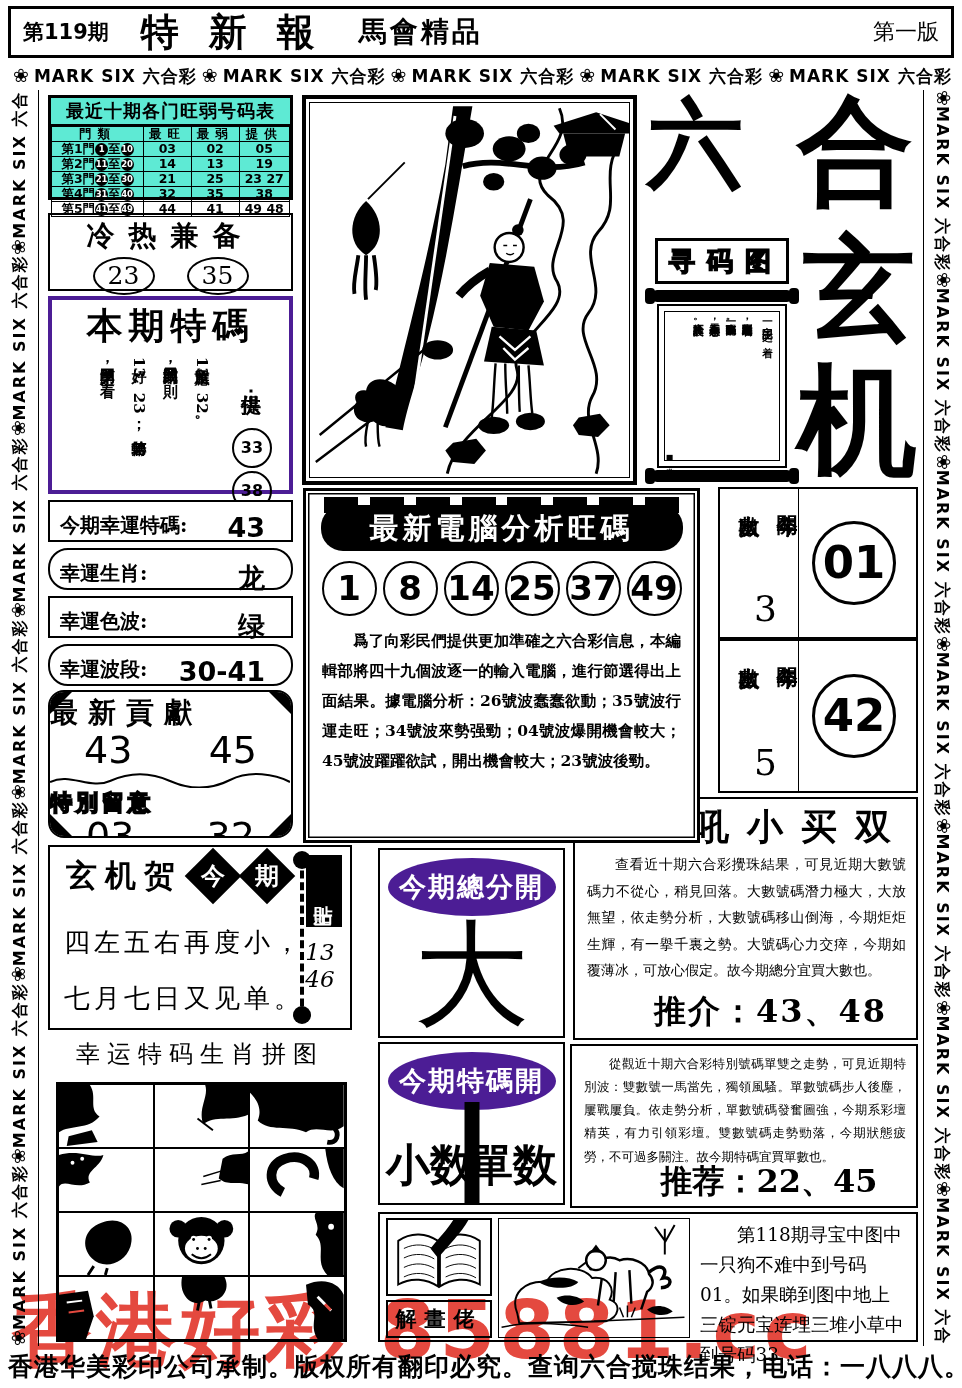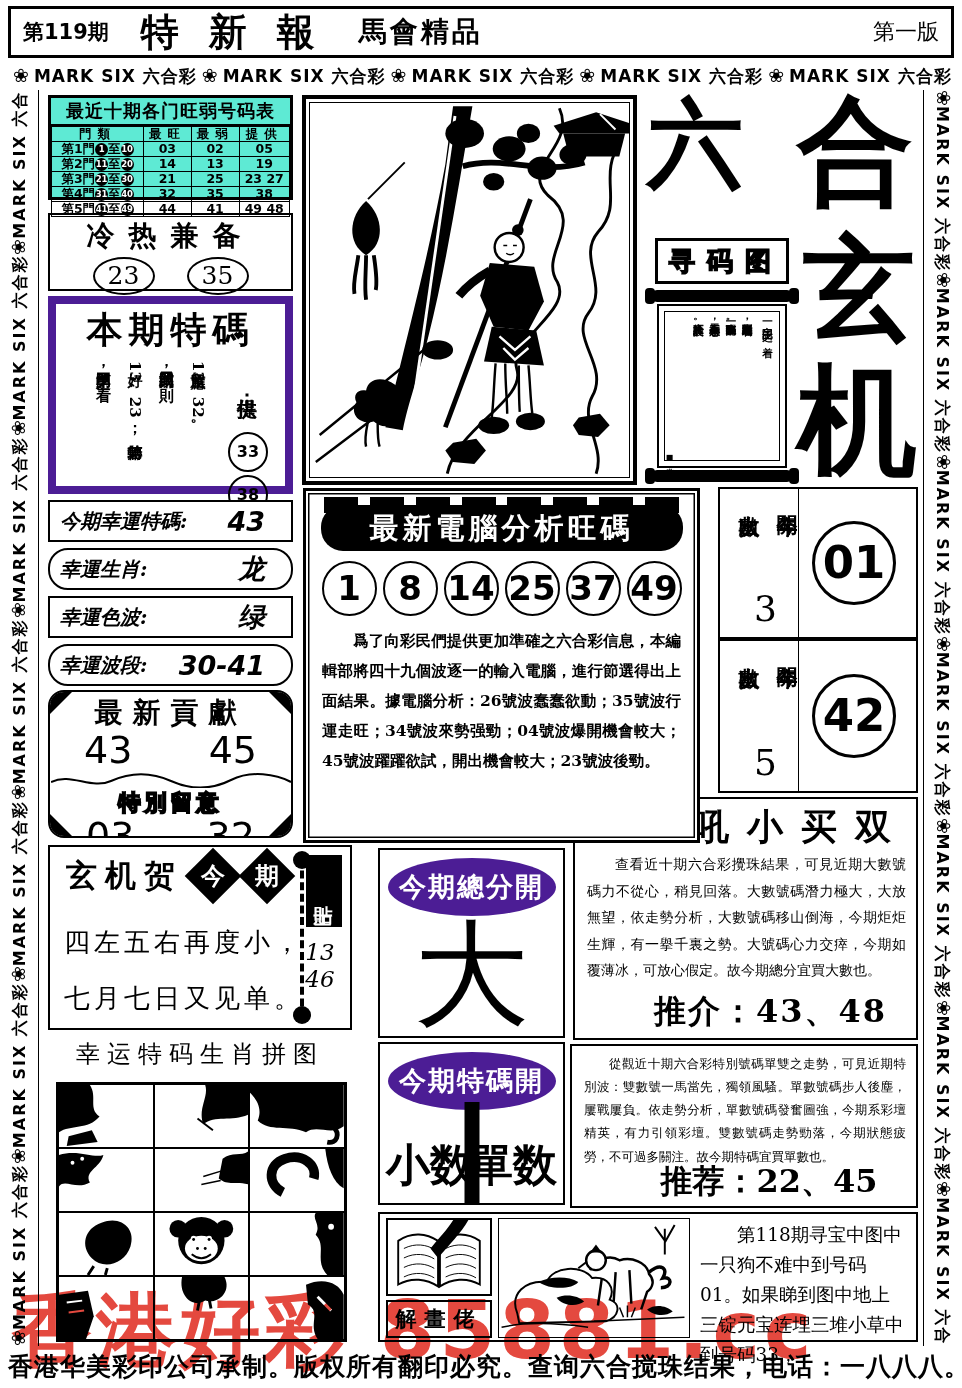--- a/index.html
+++ b/index.html
@@ -41,44 +41,44 @@
            border-radius:50%; font-size:8.5px; line-height:13px; vertical-align:1px; letter-spacing:0; }
 
   
   .cold-box { left:48px; top:213px; width:245px; height:78px; border:2px solid #000; text-align:center; }
   .cold-title { font-size:28px; font-weight:bold; letter-spacing:14px; font-family:"DejaVu Serif",serif; padding-top:2px; }
   .cold-nums { display:flex; justify-content:center; gap:32px; margin-top:2px; }
   .oval { width:62px; height:38px; border:2.5px solid #000; border-radius:50%;
           font-size:25px; font-family:"DejaVu Serif",serif; line-height:34px; text-align:center; }
 
   
-  .spec-box { left:48px; top:296px; width:245px; height:198px; border:8px solid #4c1d95; }
+  .spec-box { left:48px; top:296px; width:245px; height:198px; border:4px solid #4c1d95; }
   .spec-title { text-align:center; font-size:36px; font-weight:bold; letter-spacing:6px;
                 font-family:"DejaVu Serif",serif; margin-top:2px; }
   .spec-body { position:relative; height:145px; }
   .spec-cols { position:absolute; left:8px; top:6px; bottom:4px; right:72px;
                writing-mode:vertical-rl; text-orientation:mixed;
                font-size:15px; font-family:"DejaVu Serif",serif; font-weight:bold; line-height:2.1; }
   .spec-provide { position:absolute; right:6px; top:2px; width:62px; text-align:center; }
   .spec-provide .pl { writing-mode:vertical-rl; text-orientation:upright; font-size:20px;
                       font-weight:bold; font-family:"DejaVu Serif",serif; height:72px; margin:0 auto; }
   .pcirc { width:40px; height:40px; border:2.5px solid #000; border-radius:50%; margin:3px auto 0;
            font-size:16px; font-weight:bold; line-height:36px; text-align:center; font-family:"DejaVu Sans",sans-serif;}
 
   
   .lrow { left:48px; width:245px; height:42px; border:2px solid #000; display:flex;
-          align-items:center; padding:16px 10px; justify-content:space-between; background:#fff;font-style:italic; }
+          align-items:flex-start; padding:10px 10px; justify-content:space-between; background:#fff; }
   .lrow.round { border-radius:20px; }
   .lrow .lab { font-size:20px; font-weight:bold; font-family:"DejaVu Serif",serif; white-space:nowrap; }
   .lrow .val { font-size:27px; font-weight:bold; padding-right:16px; }
   .lrow .val.cjk { font-family:"DejaVu Serif",serif; }
 
   
   .contrib { left:48px; top:690px; width:245px; height:148px; border:2.5px solid #000; border-radius:16px;
-             text-align:center; overflow:hidden; }
+             text-align:left; overflow:hidden; }
   .contrib-title { font-size:28px; font-weight:bold; letter-spacing:10px; font-family:"DejaVu Serif",serif; margin-top:2px;}
   .contrib-nums { display:flex; justify-content:space-between; padding:0 34px; font-size:38px; margin-top:-4px; }
   .contrib-note { font-size:22px; font-weight:bold; letter-spacing:4px;
                   color:#fff; -webkit-text-stroke:1.8px #000; text-shadow:0 0 1px #000; margin-top:-4px; }
   .contrib-note2 { display:flex; justify-content:space-around; font-size:38px; margin-top:-4px; }
   .ctri { position:absolute; width:0; height:0; border:13px solid transparent; }
   .ctri.tl { left:-2px; top:-2px; border-top-color:#000; border-left-color:#000; }
   .ctri.tr { right:-2px; top:-2px; border-top-color:#000; border-right-color:#000; }
   .ctri.bl { left:-2px; bottom:-2px; border-bottom-color:#000; border-left-color:#000; }
   .ctri.br { right:-2px; bottom:-2px; border-bottom-color:#000; border-right-color:#000; }

